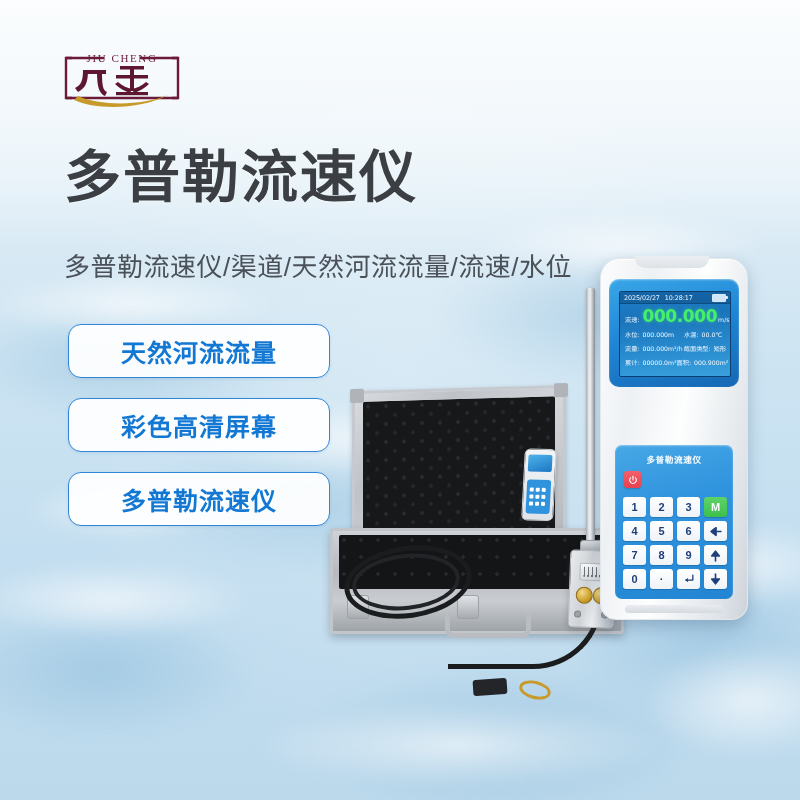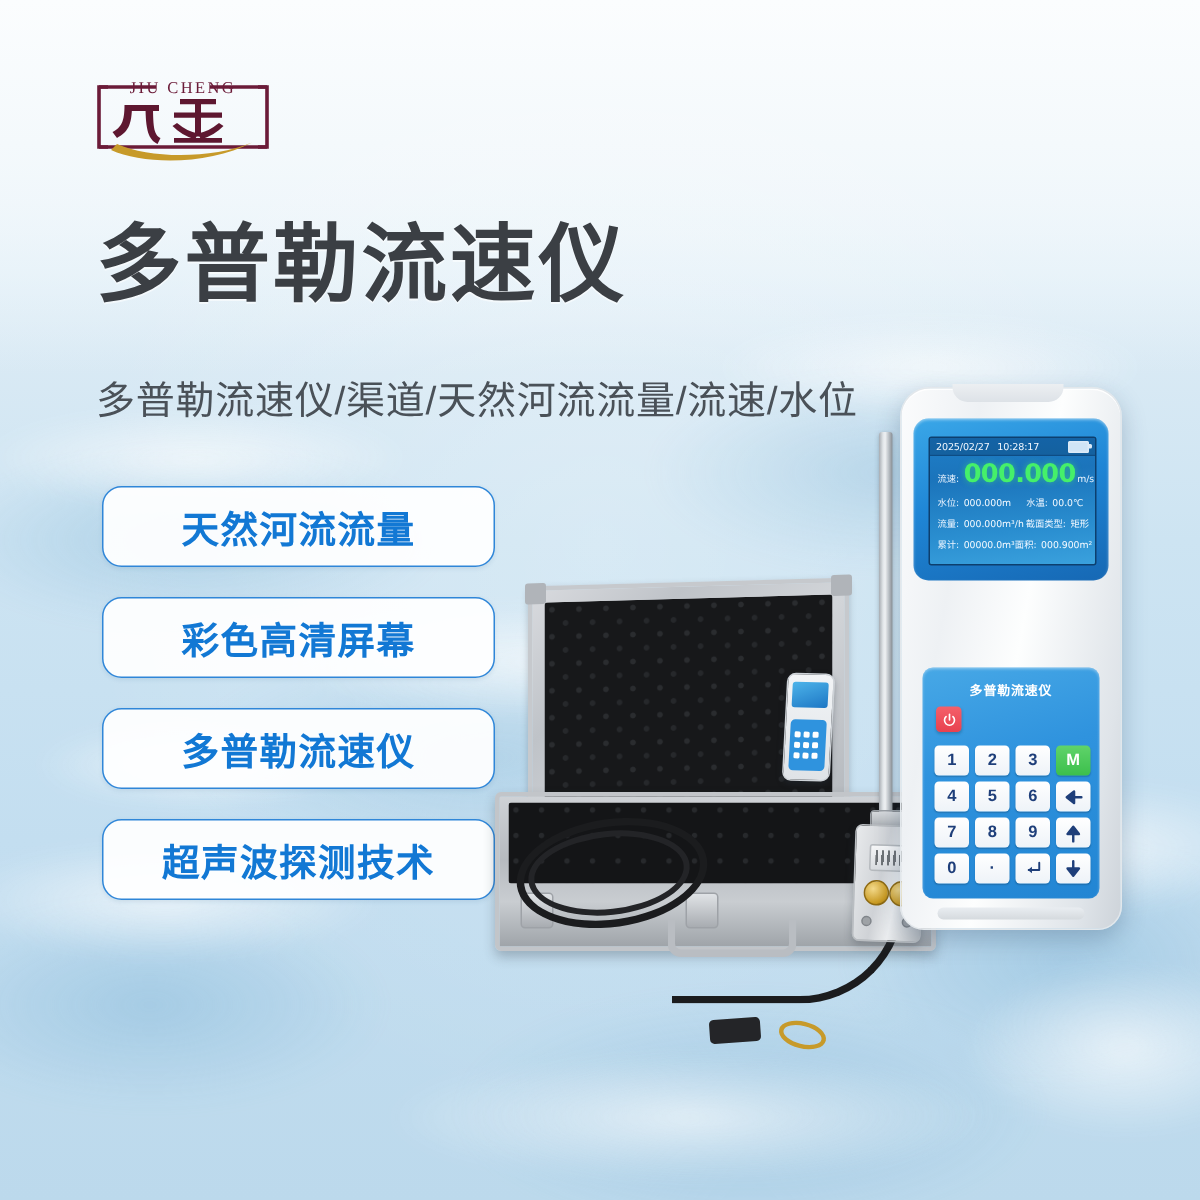--- a/index.html
+++ b/index.html
@@ -347,21 +347,20 @@
     </svg>
   </div>
 
   <div class="title">多普勒流速仪</div>
   <div class="subtitle">多普勒流速仪/渠道/天然河流流量/流速/水位</div>
 
   <div class="pills">
     <div class="pill">天然河流流量</div>
     <div class="pill">彩色高清屏幕</div>
     <div class="pill">多普勒流速仪</div>
-    <div class="pill">超声波探测技术</div>
   </div>
 
   <div class="case">
     <div class="case-lid">
       <div class="case-foam"></div>
       <div class="case-corner" style="left:-5px;top:-5px;"></div>
       <div class="case-corner" style="right:-5px;top:-5px;"></div>
 
       <div class="mini">
         <div class="mini-screen"></div>

